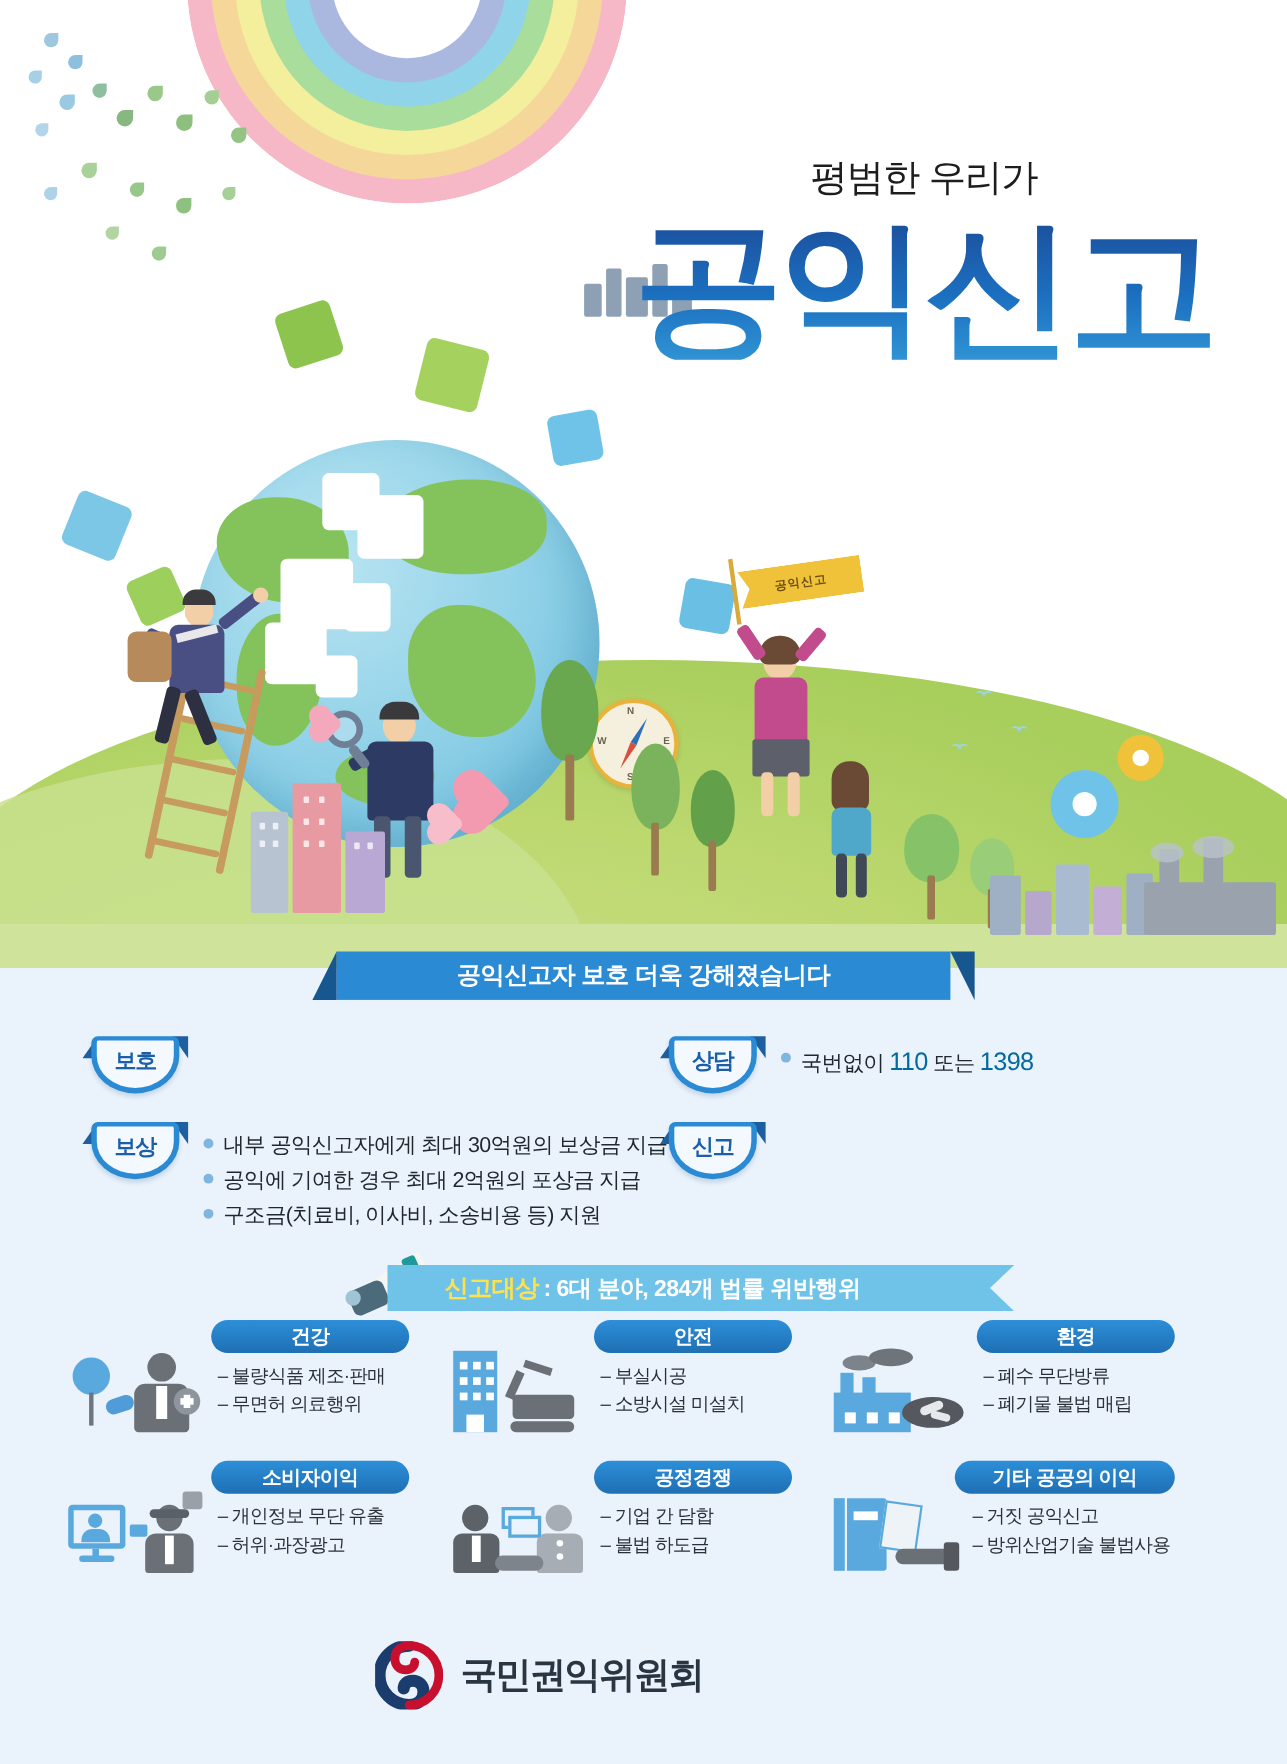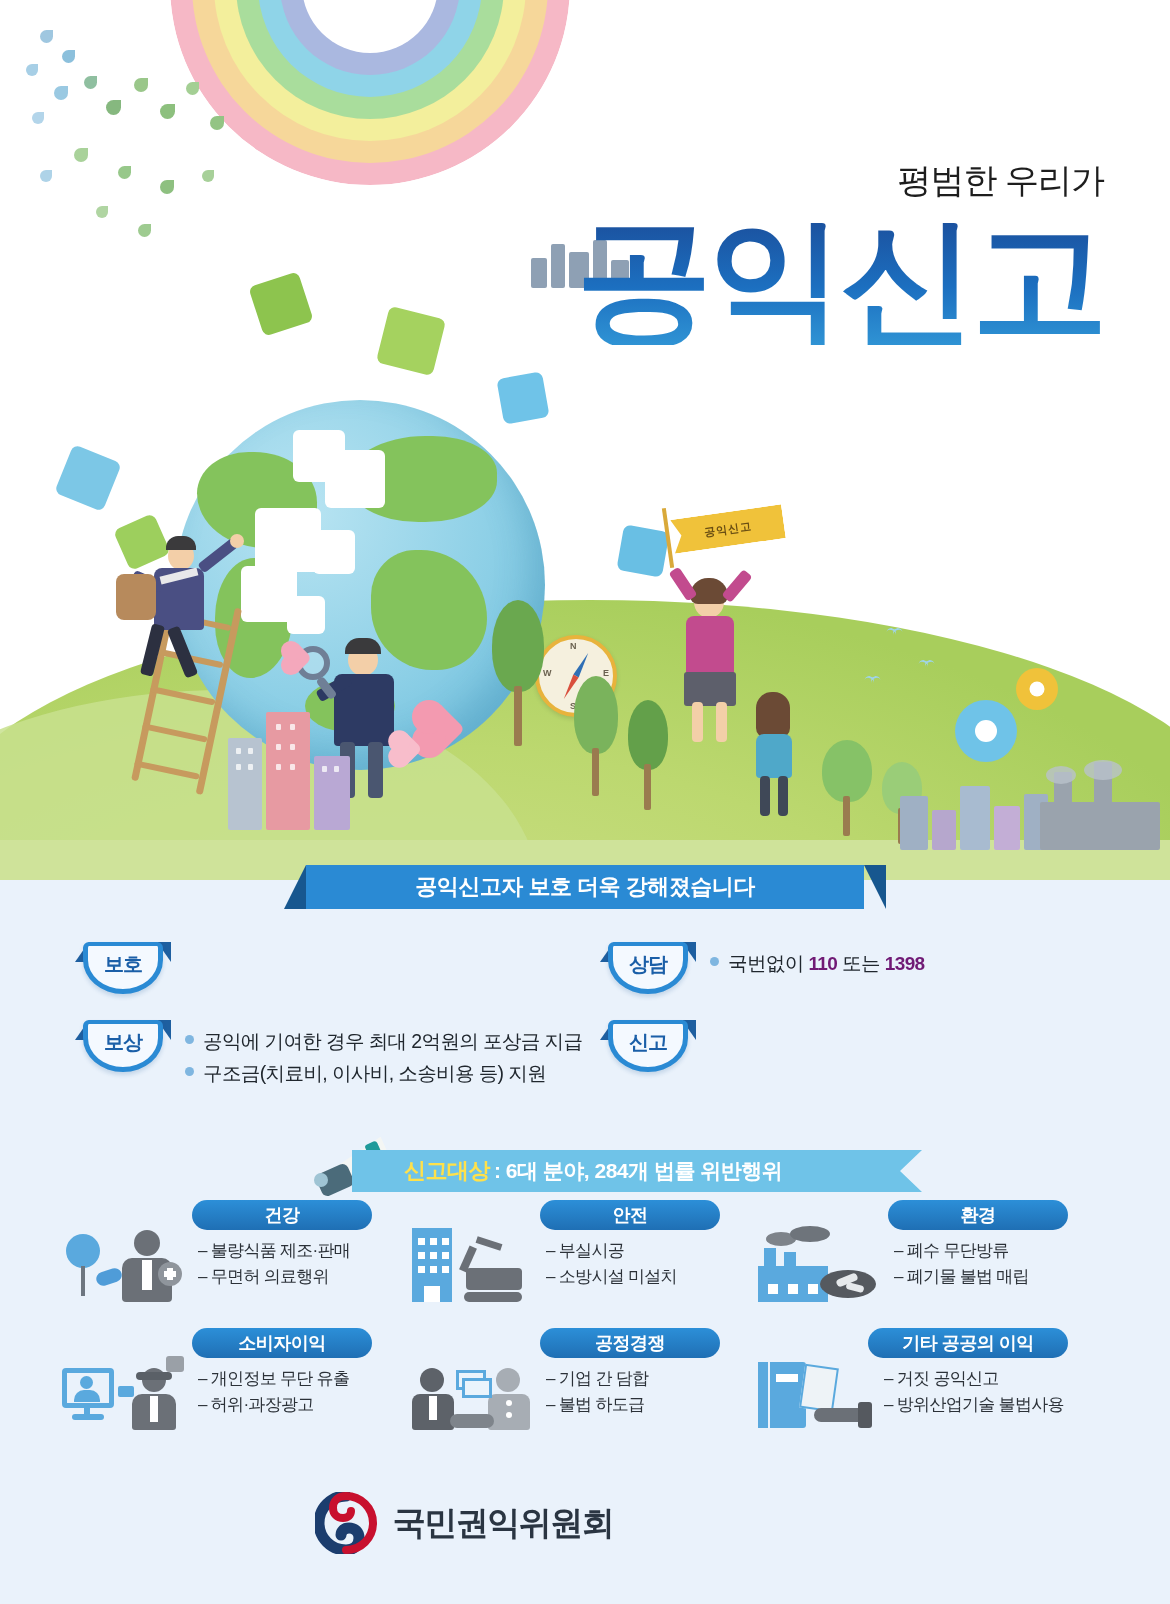--- a/index.html
+++ b/index.html
@@ -104,21 +104,21 @@
      border-top:2px solid #9fd4e8;border-radius:50%;}
   .bird:before{left:0;transform:rotate(18deg);}
   .bird:after{left:7px;transform:rotate(-18deg);}
 
   
   .gear{position:absolute;border-radius:50%;}
   .gear .hub{position:absolute;left:50%;top:50%;transform:translate(-50%,-50%);
      border-radius:50%;background:#ffffff;}
 
   
-  .headline{position:absolute;right:66px;top:158px;text-align:right;z-index:6;}
+  .headline{position:absolute;right:66px;top:140px;text-align:center;z-index:6;}
   .hl-small{font-size:34px;color:#1d1d1d;letter-spacing:-1px;line-height:1.35;font-weight:400;}
   .hl-strong{font-size:36px;color:#111111;font-weight:bold;letter-spacing:-1px;line-height:1.3;}
   .hl-big{margin-top:12px;font-size:136px;line-height:.95;font-weight:bold;letter-spacing:-4px;
           background:linear-gradient(180deg,#1b4f9c 0%,#1c6fc0 55%,#2f93d4 100%);
           -webkit-background-clip:text;background-clip:text;color:transparent;}
 
   
   .body-wrap{position:absolute;left:0;top:880px;width:1170px;height:724px;background:#eaf2fb;}
 
   .ribbon{position:absolute;left:306px;top:-15px;width:558px;height:44px;background:#2a8ad4;
@@ -144,21 +144,21 @@
      margin-top:-6px;}
   .badge .tipL,.badge .tipR{position:absolute;top:0;width:0;height:0;border-style:solid;}
   .badge .tipL{left:0;border-width:0 0 20px 14px;border-color:transparent transparent #1e5fa0 transparent;}
   .badge .tipR{right:0;border-width:0 14px 20px 0;border-color:transparent #1e5fa0 transparent transparent;}
 
   .bullets{padding-top:6px;}
   .bullet{display:flex;align-items:flex-start;font-size:19.5px;color:#20272e;
           letter-spacing:-.6px;line-height:1.55;margin-bottom:2px;}
   .bullet .dot{flex:0 0 9px;width:9px;height:9px;border-radius:50%;background:#7fb6e0;
      margin-top:9px;margin-right:9px;}
-  .num-red{color:#701a75;font-weight:bold;font-size:19px;}
+  .num-red{color:#0369a1;font-weight:normal;font-size:23px;}
   .url-blue{color:#14429a;font-weight:bold;font-size:21px;}
 
   
   .mega-wrap{position:absolute;left:0;top:258px;width:1170px;height:60px;}
   .mega-band{position:absolute;left:352px;top:12px;width:570px;height:42px;background:#6fc3e8;
      clip-path:polygon(0 0,100% 0,calc(100% - 22px) 50%,100% 100%,0 100%);
      display:flex;align-items:center;padding-left:52px;box-sizing:border-box;}
   .mega-band .t1{color:#ffe14a;font-size:22px;font-weight:bold;letter-spacing:-.5px;}
   .mega-band .t2{color:#ffffff;font-size:21px;font-weight:bold;letter-spacing:-.5px;margin-left:4px;}
   .megaphone{position:absolute;left:318px;top:6px;width:86px;height:58px;}
@@ -177,21 +177,21 @@
   .cat .pill{position:absolute;left:130px;top:0;width:180px;height:30px;border-radius:15px;
      background:linear-gradient(180deg,#2c8fd8 0%,#1f6fb4 100%);
      display:flex;align-items:center;justify-content:center;}
   .cat .pill span{color:#ffffff;font-size:18px;font-weight:bold;letter-spacing:-.5px;}
   .cat .lines{position:absolute;left:136px;top:38px;}
   .cat .line{font-size:17px;color:#2b3138;letter-spacing:-.7px;line-height:1.5;}
   .cat .icon{position:absolute;left:0;top:26px;width:124px;height:80px;}
 
   
   .footer{position:absolute;left:0;top:1478px;width:928px;height:90px;
-     display:flex;align-items:center;justify-content:center;}
+     display:flex;align-items:center;justify-content:center;padding-left:26px;}
   .gov-mark{position:relative;width:62px;height:62px;margin-right:16px;}
   .gov-name{font-size:33px;font-weight:bold;color:#2a3542;letter-spacing:-1.5px;}
 
   
   .sq{position:absolute;}
   .ci{position:absolute;border-radius:50%;}
 </style>
 </head>
 <body>
 
@@ -441,20 +441,24 @@
           <div class="badge">
             <div class="tipL"></div>
               <div class="tipR"></div>
             <div class="shield">
                 <span>보상</span>
               </div>
           </div>
           <div class="bullets">
             <div class="bullet">
               <div class="dot"></div>
+              <div>내부 공익신고자에게 최대 30억원의 보상금 지급</div>
+            </div>
+            <div class="bullet">
+              <div class="dot"></div>
               <div>공익에 기여한 경우 최대 2억원의 포상금 지급</div>
             </div>
             <div class="bullet">
               <div class="dot"></div>
               <div>구조금(치료비, 이사비, 소송비용 등) 지원</div>
             </div>
           </div>
         </div>
       </div>
 

